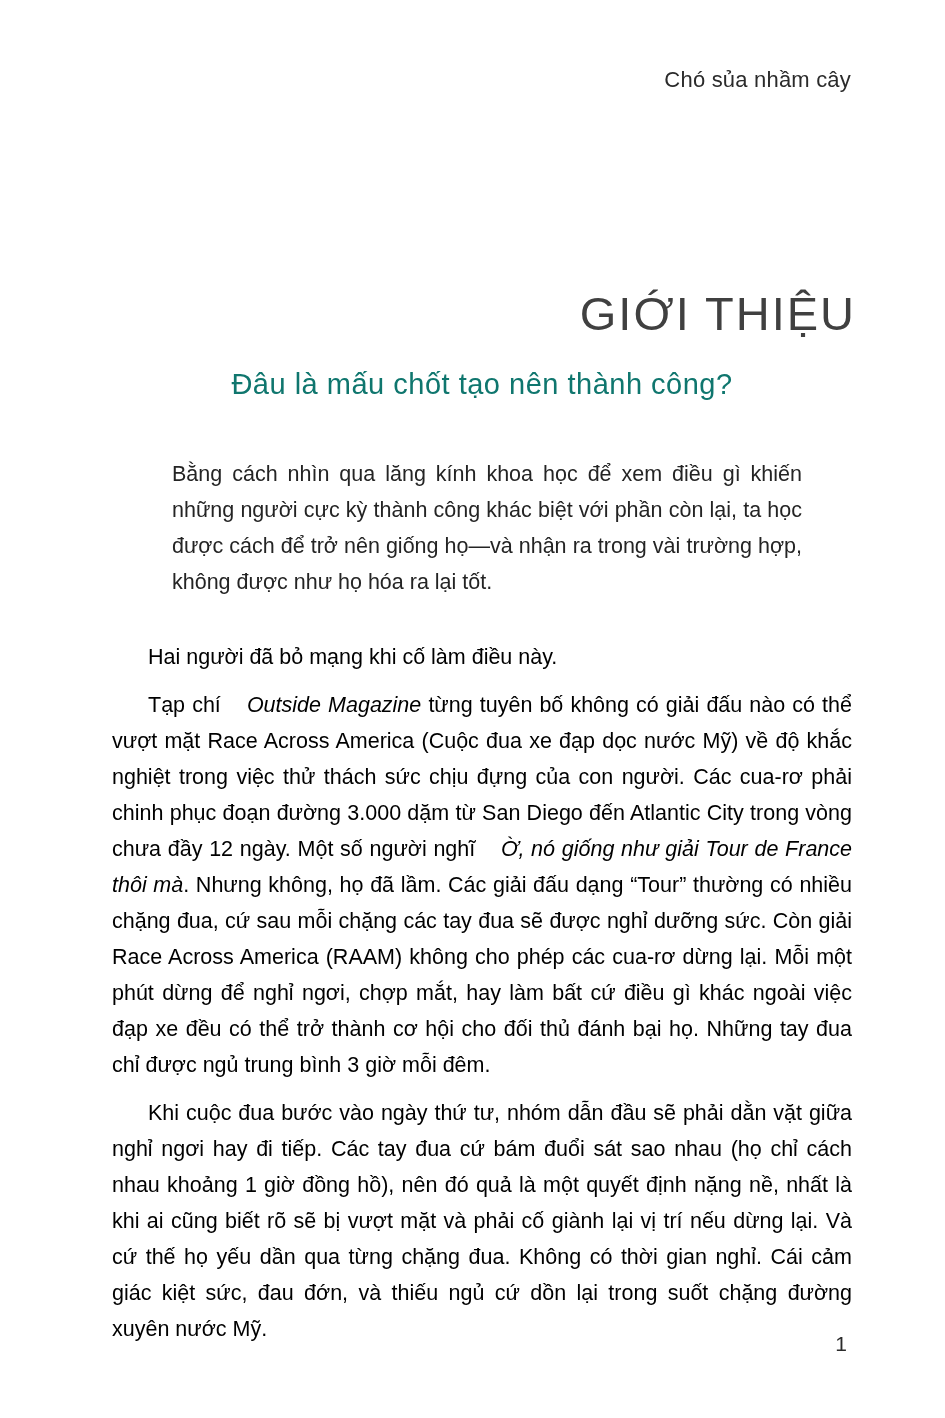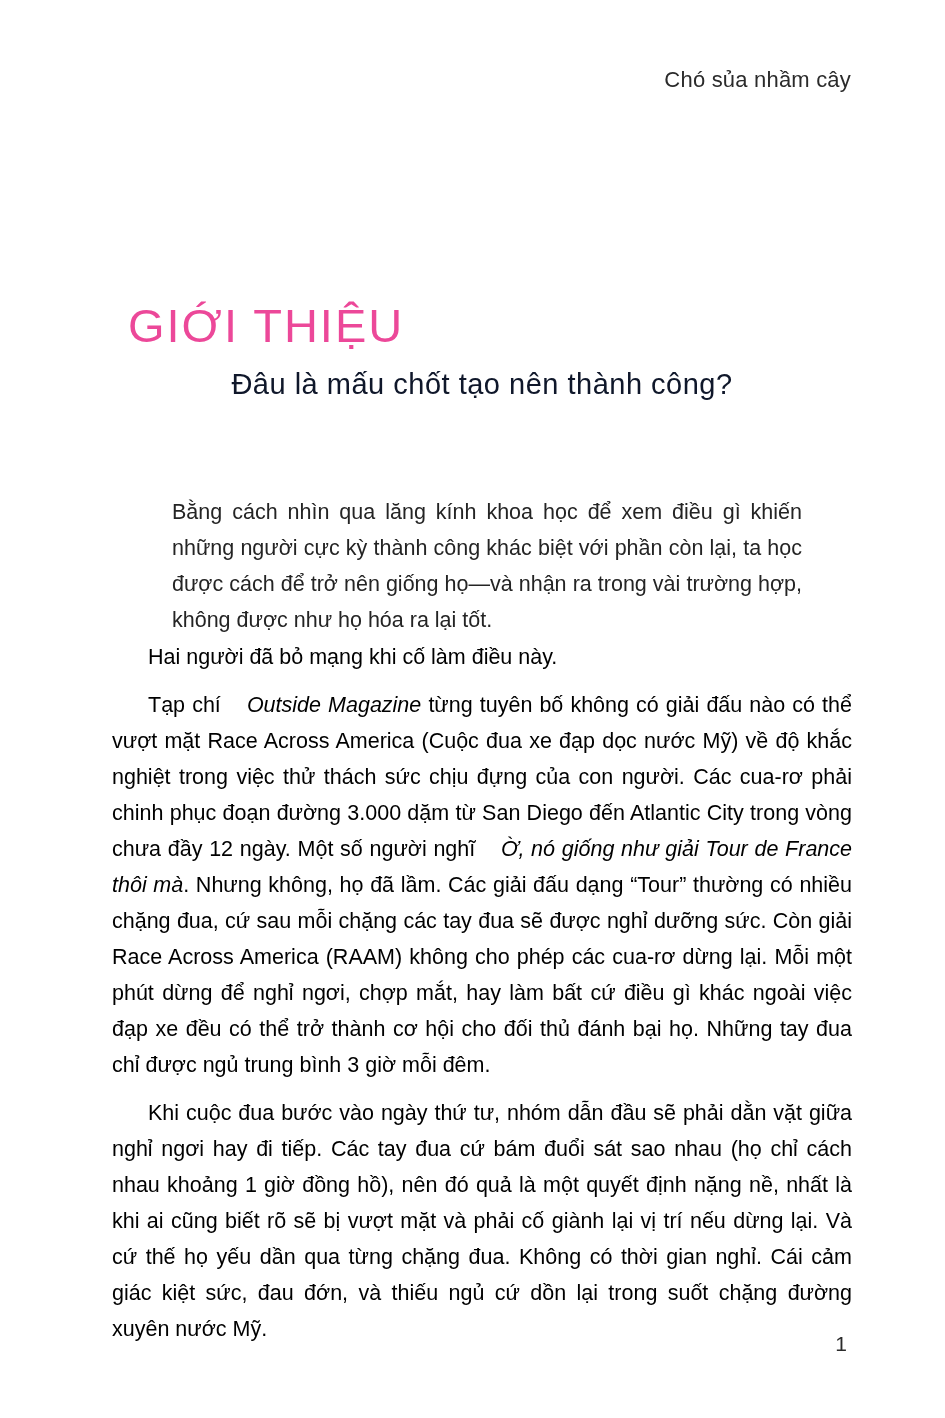--- a/index.html
+++ b/index.html
@@ -31,53 +31,52 @@
     font-weight: 400;
     color: #2b2b2b;
     letter-spacing: 0.2px;
     margin-top: 13px;
   }
   .chapter-title {
     position: absolute;
     top: 282px;
     left: 112px;
     width: 740px;
-    margin: 16px;
-    text-align: left;
+    margin: 4px;
+    text-align: right;
     font-family: "Liberation Sans", "DejaVu Sans", sans-serif;
     font-weight: 100;
     font-size: 47px;
     letter-spacing: 2px;
-    color: #ec4899;
+    color: #404040;
   }
   .chapter-subtitle {
     position: absolute;
     top: 368px;
     left: 112px;
     width: 740px;
     margin: 0;
     text-align: center;
     font-family: "Liberation Sans", "DejaVu Sans", sans-serif;
     font-weight: 200;
     font-size: 29px;
     letter-spacing: 0.5px;
-    color: #0f172a;
+    color: #0f766e;
   }
   .lede {
     position: absolute;
     top: 456px;
     left: 172px;
     width: 630px;
     font-family: "Liberation Sans", "DejaVu Sans", sans-serif;
     font-size: 21.5px;
     font-weight: 400;
     line-height: 36px;
     text-align: justify;
     color: #242424;
-    margin-top: 38px;
   }
   .body-text {
     position: absolute;
     top: 639px;
     left: 112px;
     width: 740px;
     font-family: Liberation Sans, sans-serif;
     font-size: 21.5px;
     line-height: 36px;
     text-align: justify;

